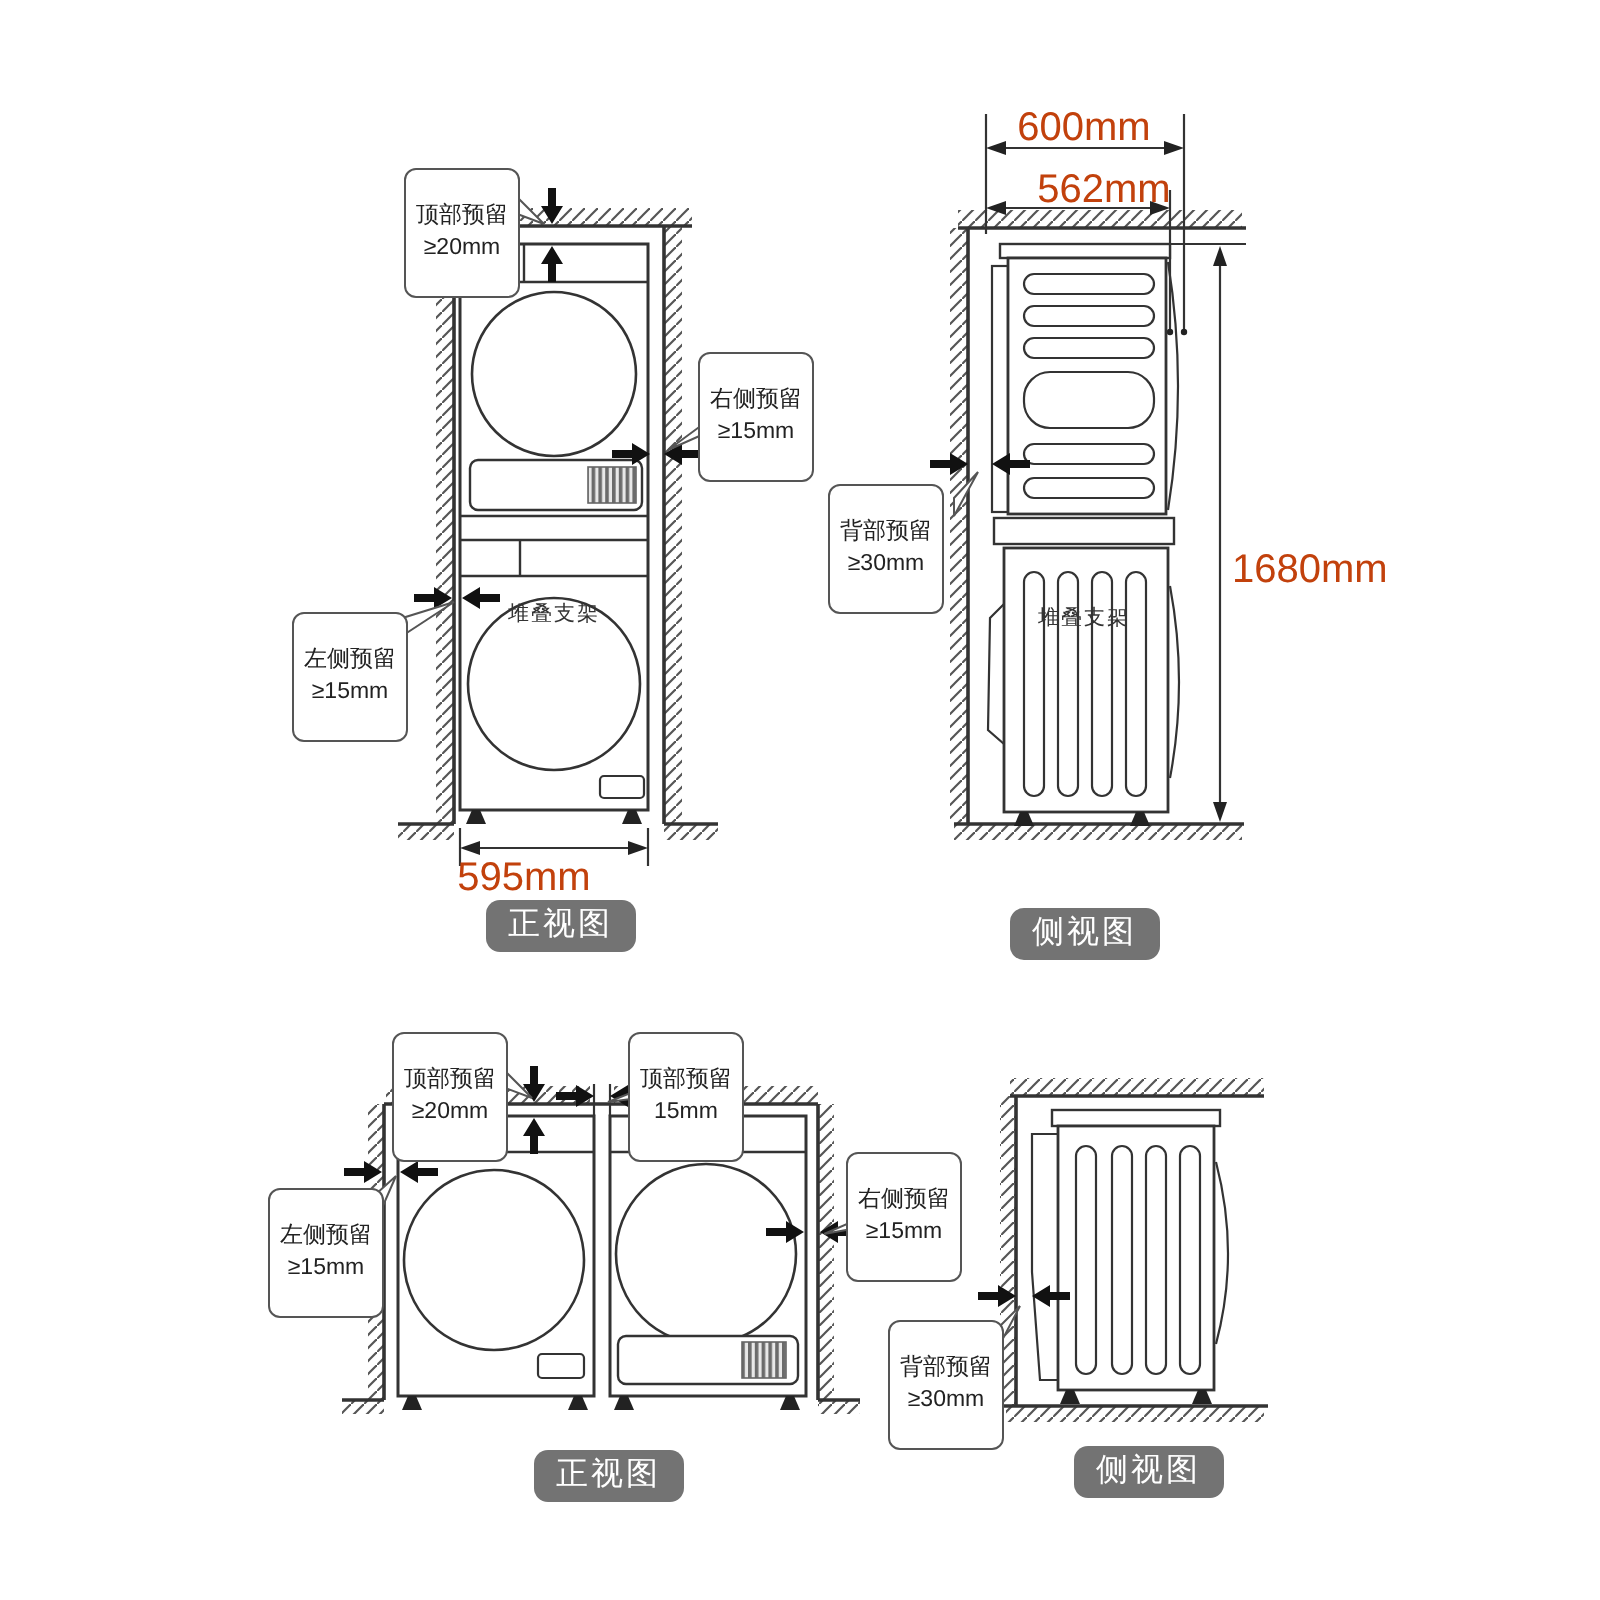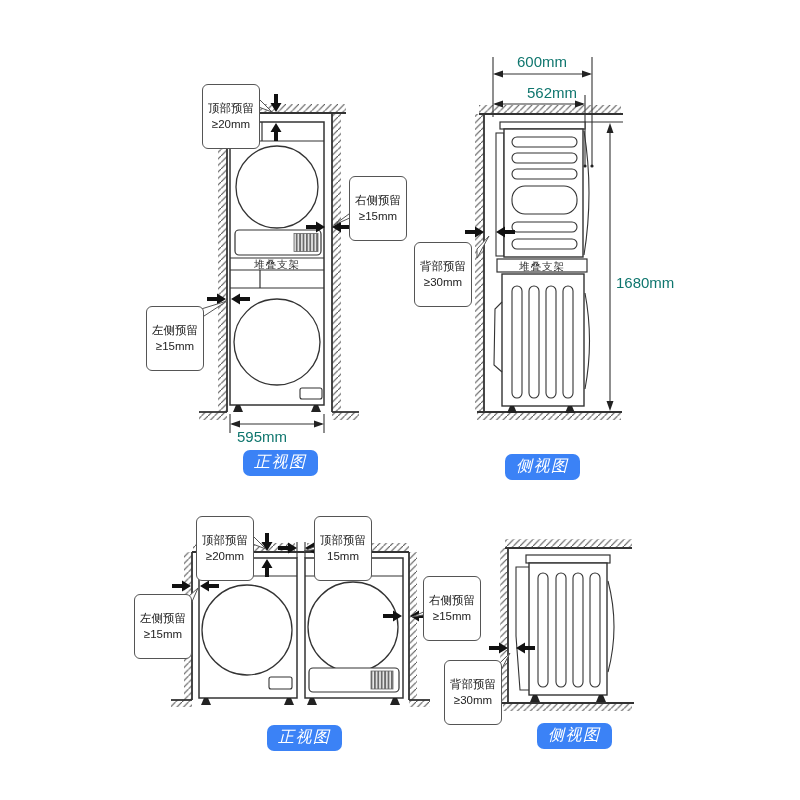--- a/index.html
+++ b/index.html
@@ -2,26 +2,26 @@
 <html><head>
 <meta charset="utf-8">
 <style>
   html,body{margin:0;padding:0;background:#fff;}
   #stage{position:relative;width:800px;height:800px;background:#fff;overflow:hidden;
          font-family:"Liberation Sans","DejaVu Sans",sans-serif;}
   #lineart{position:absolute;left:0;top:0;z-index:1;}
   .callout{position:absolute;z-index:3;background:#fff;border:1.5px solid #555;
            border-radius:6px;padding:16px 5px;font-size:11.5px;line-height:1.35;
            color:#222;text-align:center;white-space:nowrap;}
-  .badge{position:absolute;z-index:3;background:#3b82f6;color:#fff;font-size:16px;
-         letter-spacing:1.5px;padding:2px 11px 3px;border-radius:7px;white-space:nowrap;font-style:italic;}
-  .dim{position:absolute;z-index:2;font-size:15px;color:#0f766e;white-space:nowrap;}
+  .badge{position:absolute;z-index:3;background:#737373;color:#fff;font-size:16px;
+         letter-spacing:1.5px;padding:2px 11px 3px;border-radius:7px;white-space:nowrap;}
+  .dim{position:absolute;z-index:2;font-size:20px;color:#c2410c;white-space:nowrap;}
   .dim.center{text-align:center;}
   .bracket-label{position:absolute;z-index:2;font-size:10.5px;color:#333;
-                 text-align:center;letter-spacing:1px;line-height:12px;height:12px;}
+                 text-align:center;letter-spacing:1px;line-height:12px;height:12px;margin-top:43px;}
 </style>
 </head>
 <body>
 
 <div id="stage">
 
 <svg id="lineart" width="800" height="800" viewBox="0 0 800 800">
   <defs>
     <pattern id="hatch" width="6.5" height="6.5" patternUnits="userSpaceOnUse">
       <path d="M-1,7.5 L7.5,-1" stroke="#555" stroke-width="1.1" fill="none"></path>

